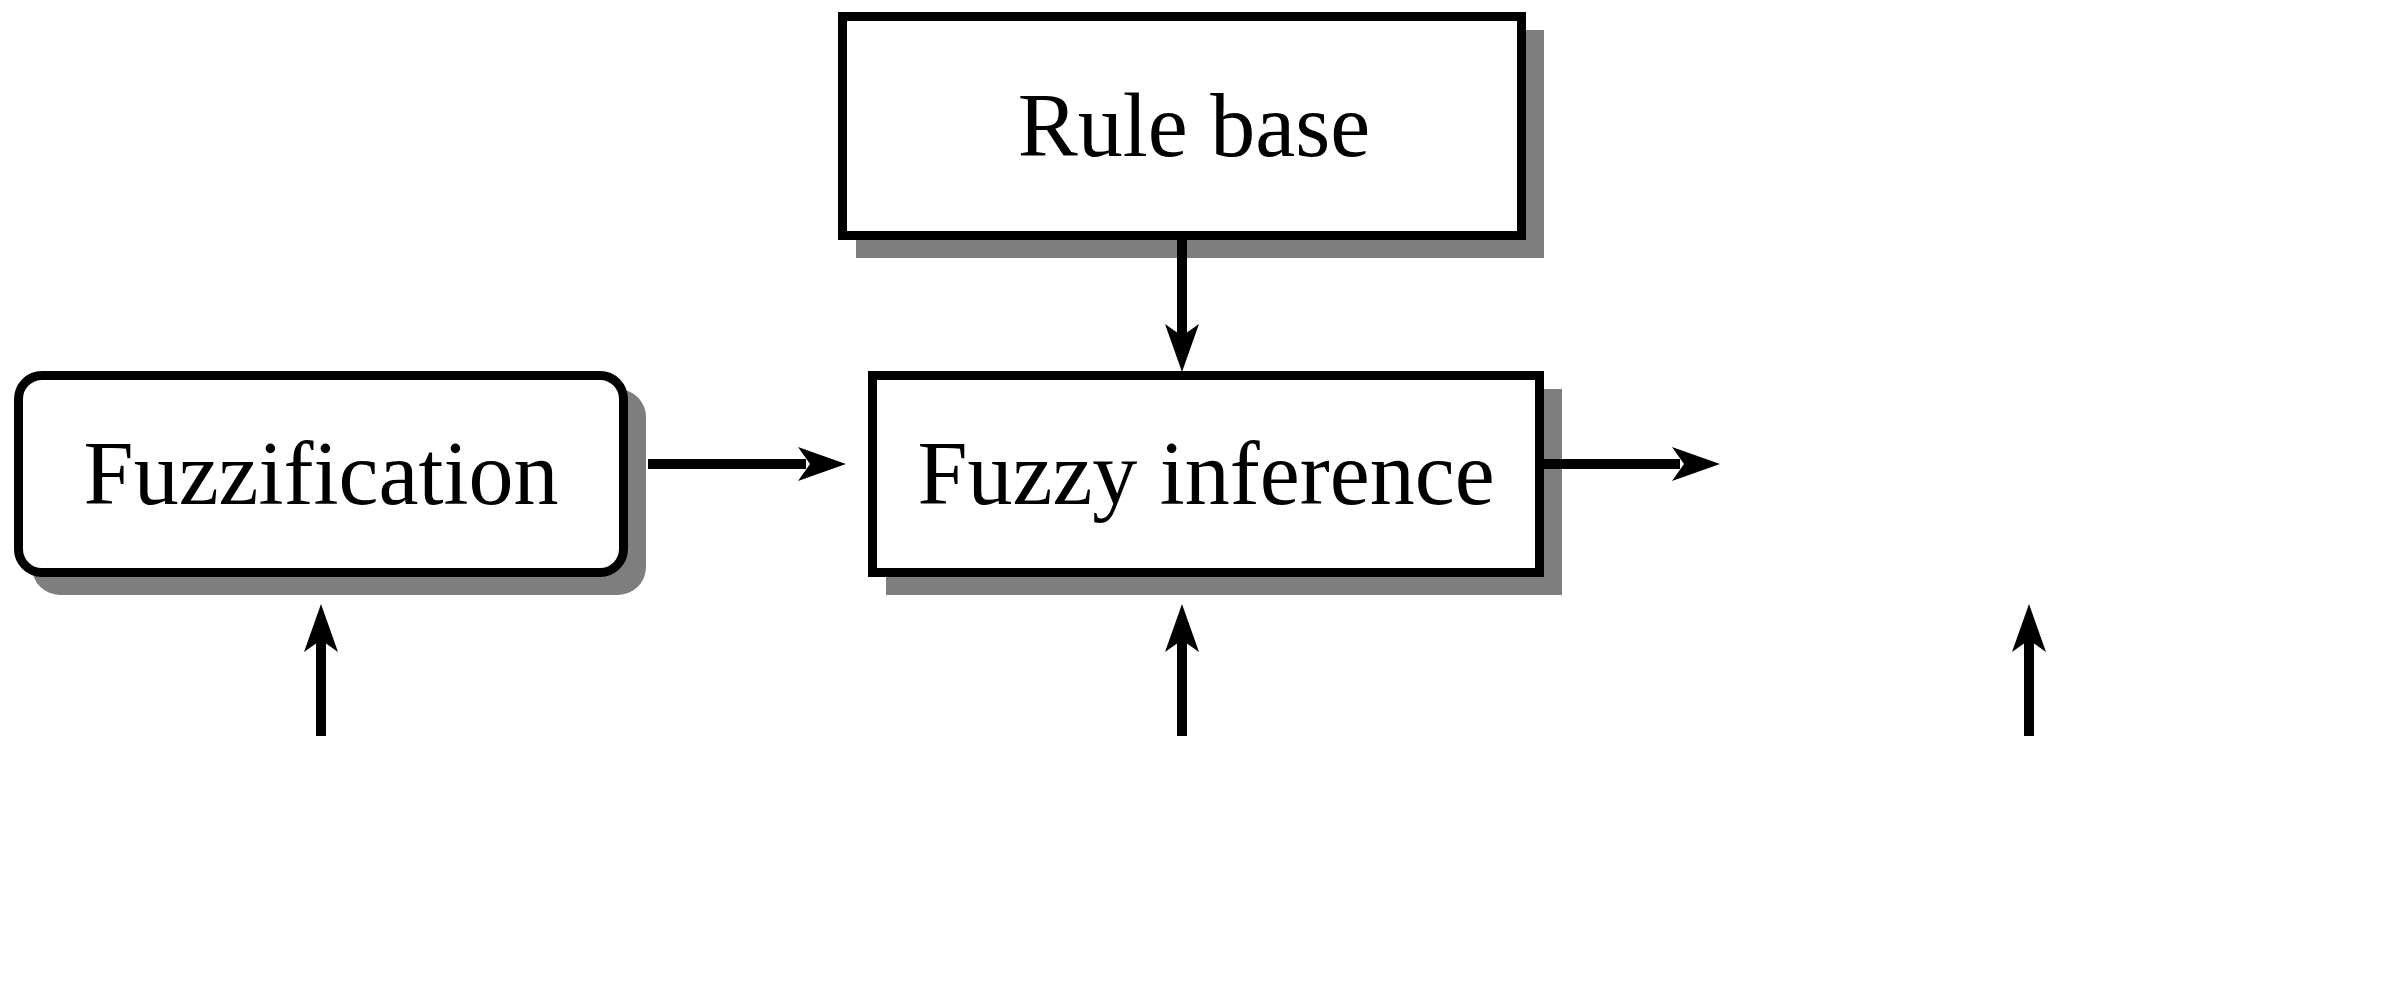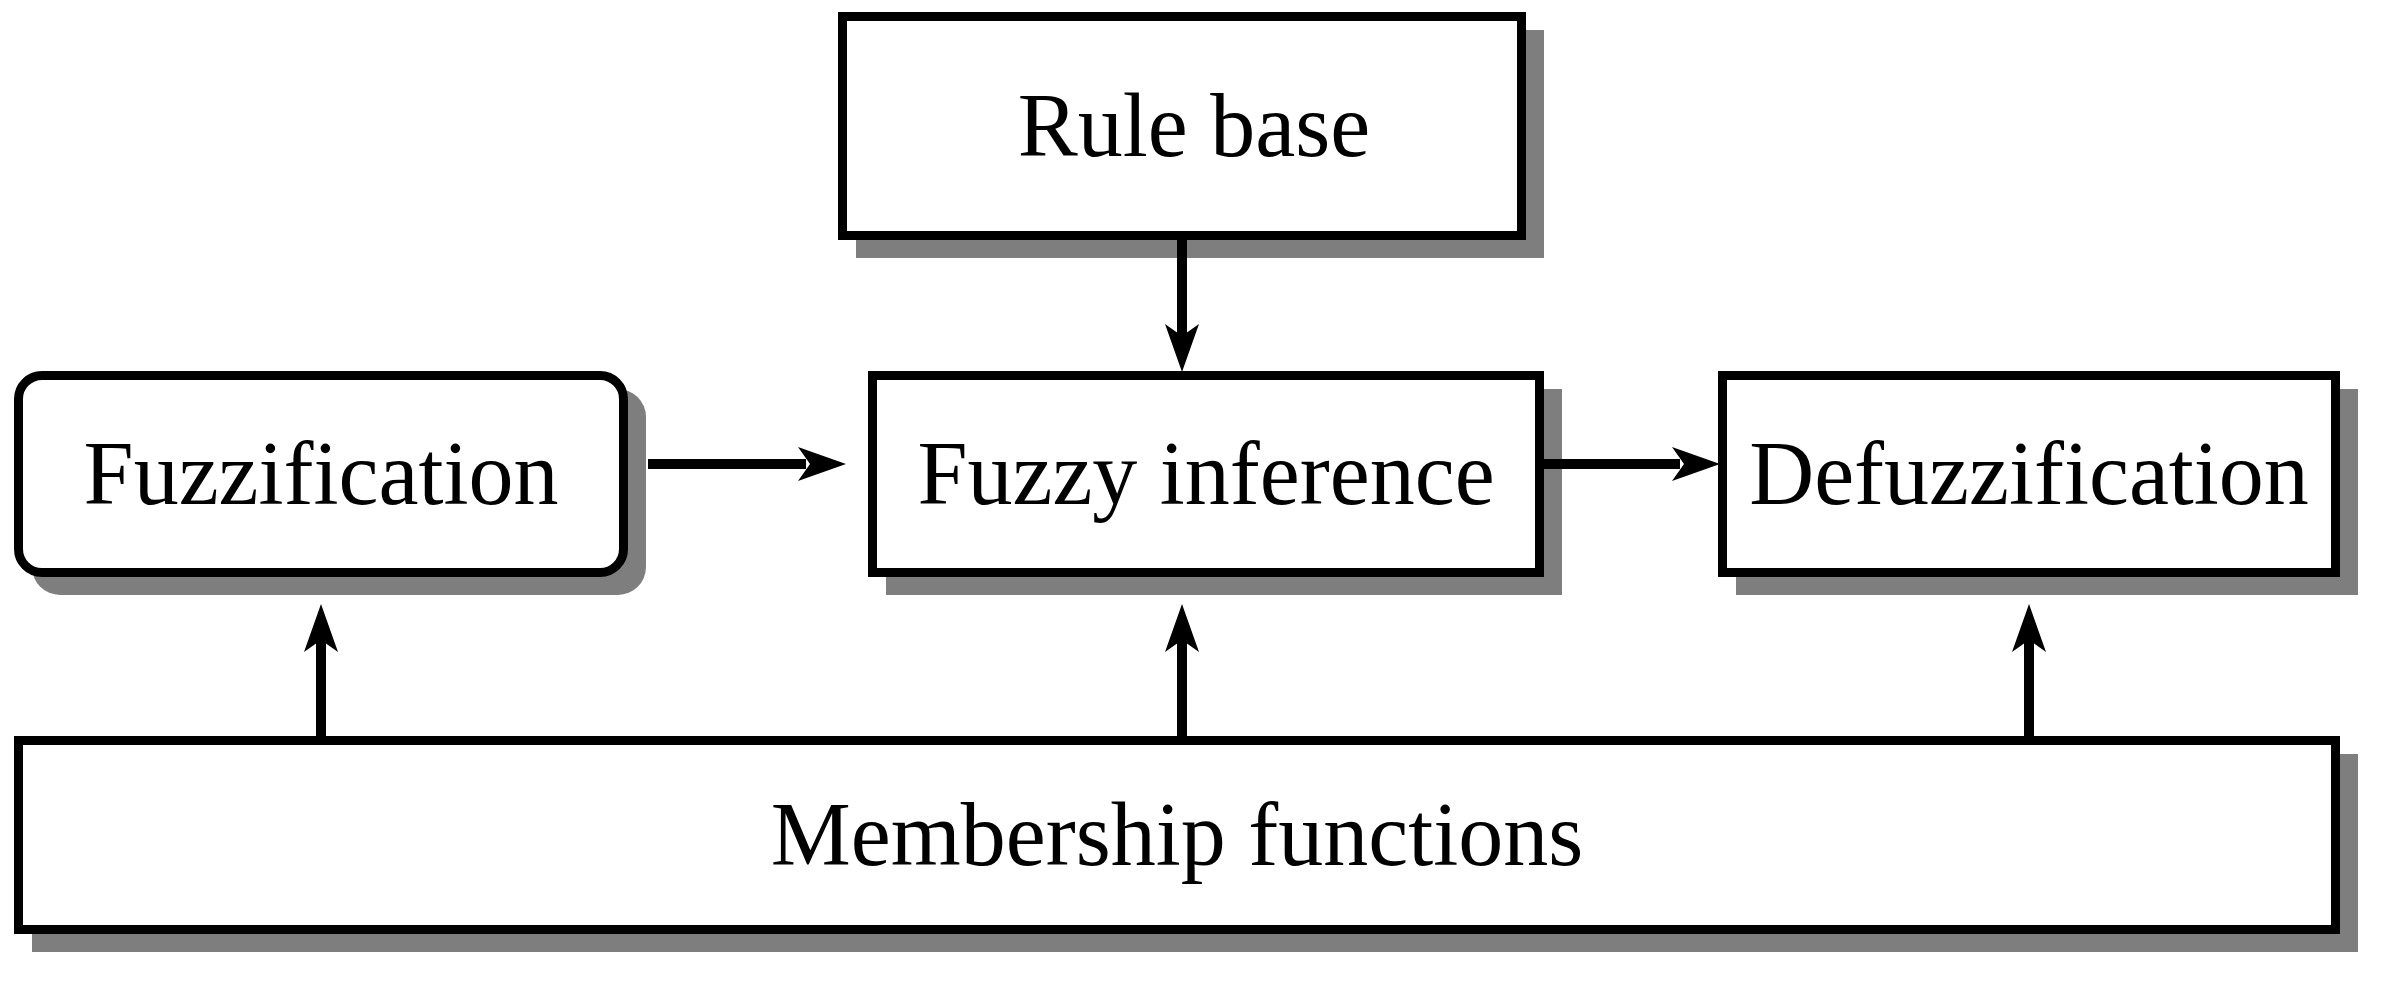--- a/index.html
+++ b/index.html
@@ -42,27 +42,21 @@
   </div>
 
   <div class="node" id="fuzzification">
     <span class="label">Fuzzification</span>
   </div>
 
   <div class="node" id="fuzzy-inference">
     <span class="label">Fuzzy inference</span>
   </div>
 
-  <div class="node" id="defuzzification">
-    <span class="label">Defuzzification</span>
-  </div>
 
-  <div class="node" id="membership">
-    <span class="label">Membership functions</span>
-  </div>
 
   <svg class="arrow" style="left:1157px; top:240px;" width="50" height="132">
     <line x1="25" y1="0" x2="25" y2="96"></line>
     <polygon points="25,132 8,84 25,96 42,84"></polygon>
   </svg>
 
   <svg class="arrow" style="left:648px; top:439px;" width="198" height="50">
     <line x1="0" y1="25" x2="158" y2="25"></line>
     <polygon points="198,25 150,8 162,25 150,42"></polygon>
   </svg>

